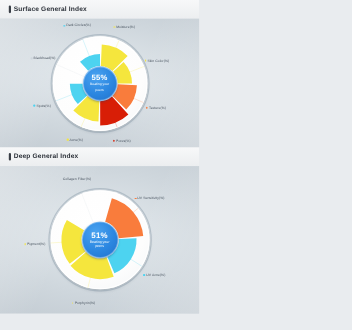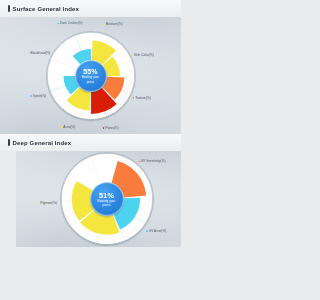--- a/index.html
+++ b/index.html
@@ -31,21 +31,21 @@
 
   
   .panel{
     position:relative;
     width:181px;
     background:
       radial-gradient(ellipse 120% 90% at 50% 45%, #e4eaee 0%, #cfd7dd 45%, #b9c2ca 100%);
     overflow:hidden;
   }
   .panel.p1{height:117px;}
-  .panel.p2{height:96px;margin-left:16px;}
+  .panel.p2{height:134px;}
   .panel:before{
     content:"";position:absolute;inset:0;
     background:linear-gradient(115deg,rgba(255,255,255,.35) 0%,rgba(255,255,255,0) 38%,rgba(255,255,255,0) 62%,rgba(255,255,255,.25) 100%);
     pointer-events:none;
   }
 
   .wheel-wrap{
     position:absolute;left:50%;top:50%;transform:translate(-50%,-50%);
   }
   .wheel{position:relative;}

